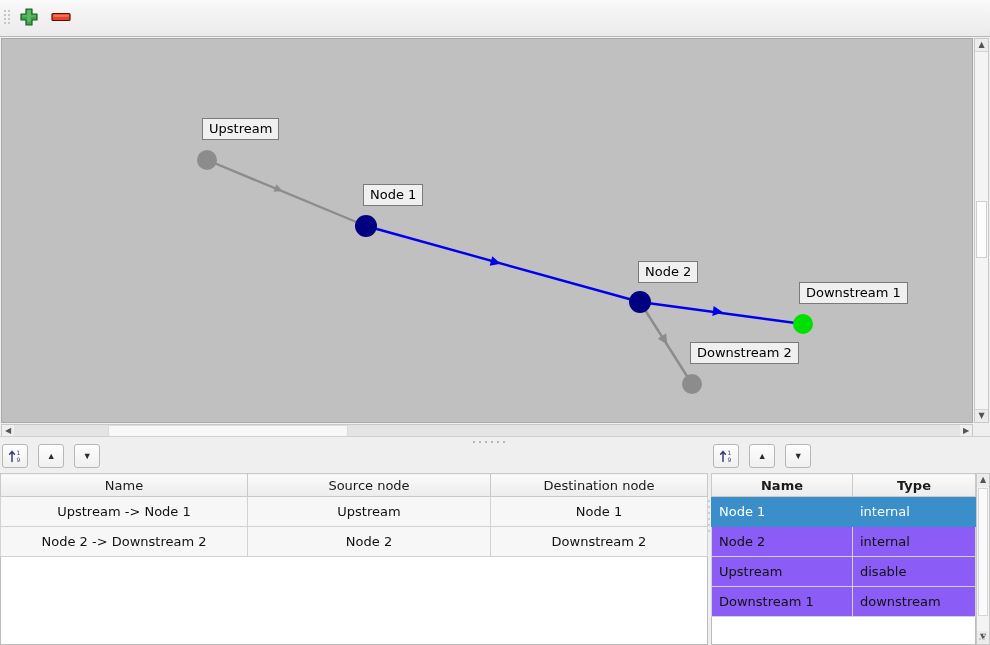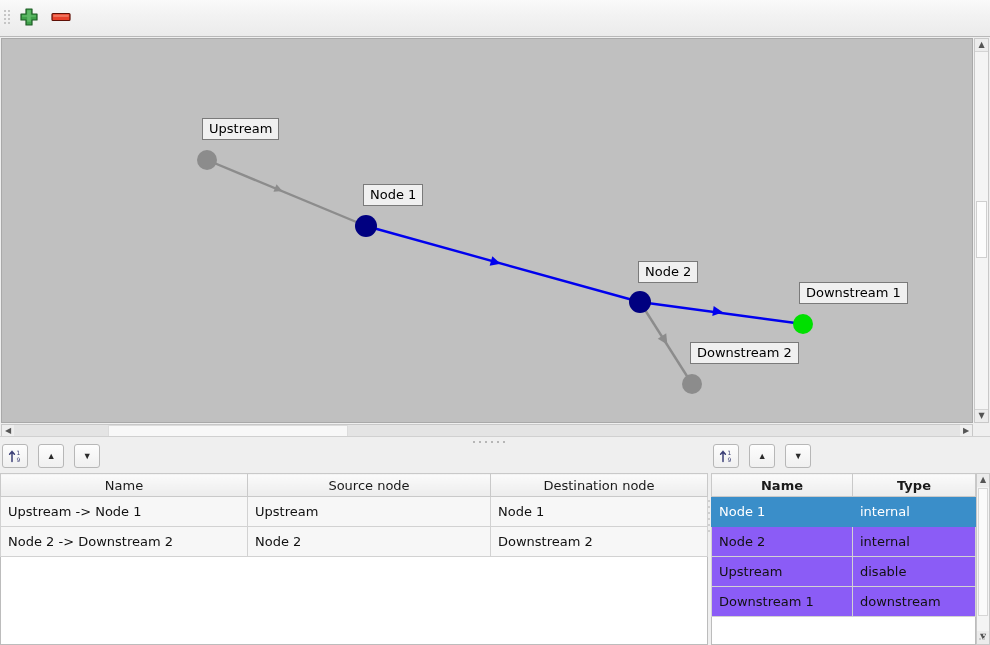--- a/index.html
+++ b/index.html
@@ -195,21 +195,21 @@
   table.grid.bold-head th { font-weight: bold; }
   table.grid td {
     border: 1px solid #d2d2d2;
     height: 29px;
     padding: 0 7px;
     text-align: left;
     color: #111;
     white-space: nowrap;
     overflow: hidden;
   }
-  table.grid tr.alt td { background: #f7f7f7; }
+  table.grid tr.alt td { background: #f7f7f7; text-align: center; }
   table.grid tr.sel td { background: #3a8ec9; color: #fff; border-color: #3a8ec9; }
 
   .pane.left table.grid  { width: 708px; }
   .pane.right table.grid { width: 265px; }
 
   .grid-frame {
     position: absolute;
     border: 1px solid #bcbcbc;
     background: #fff;
     box-sizing: border-box;

